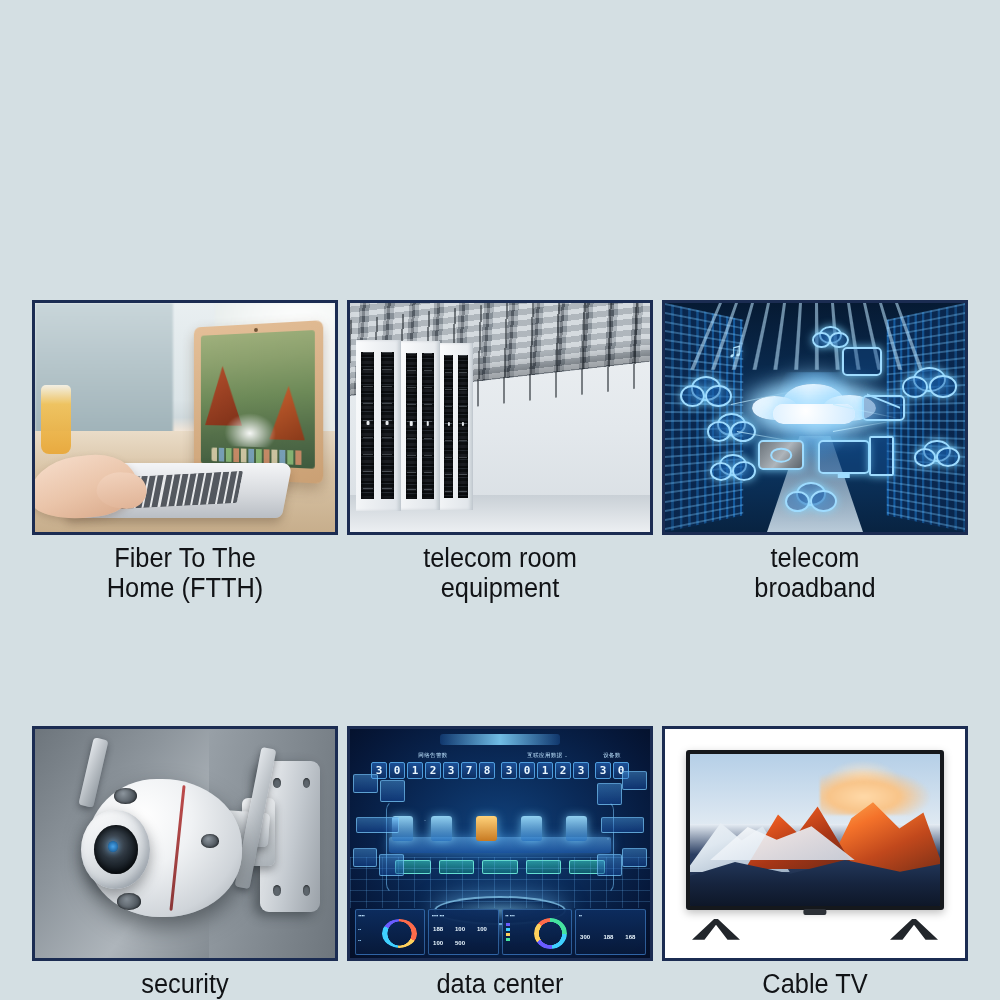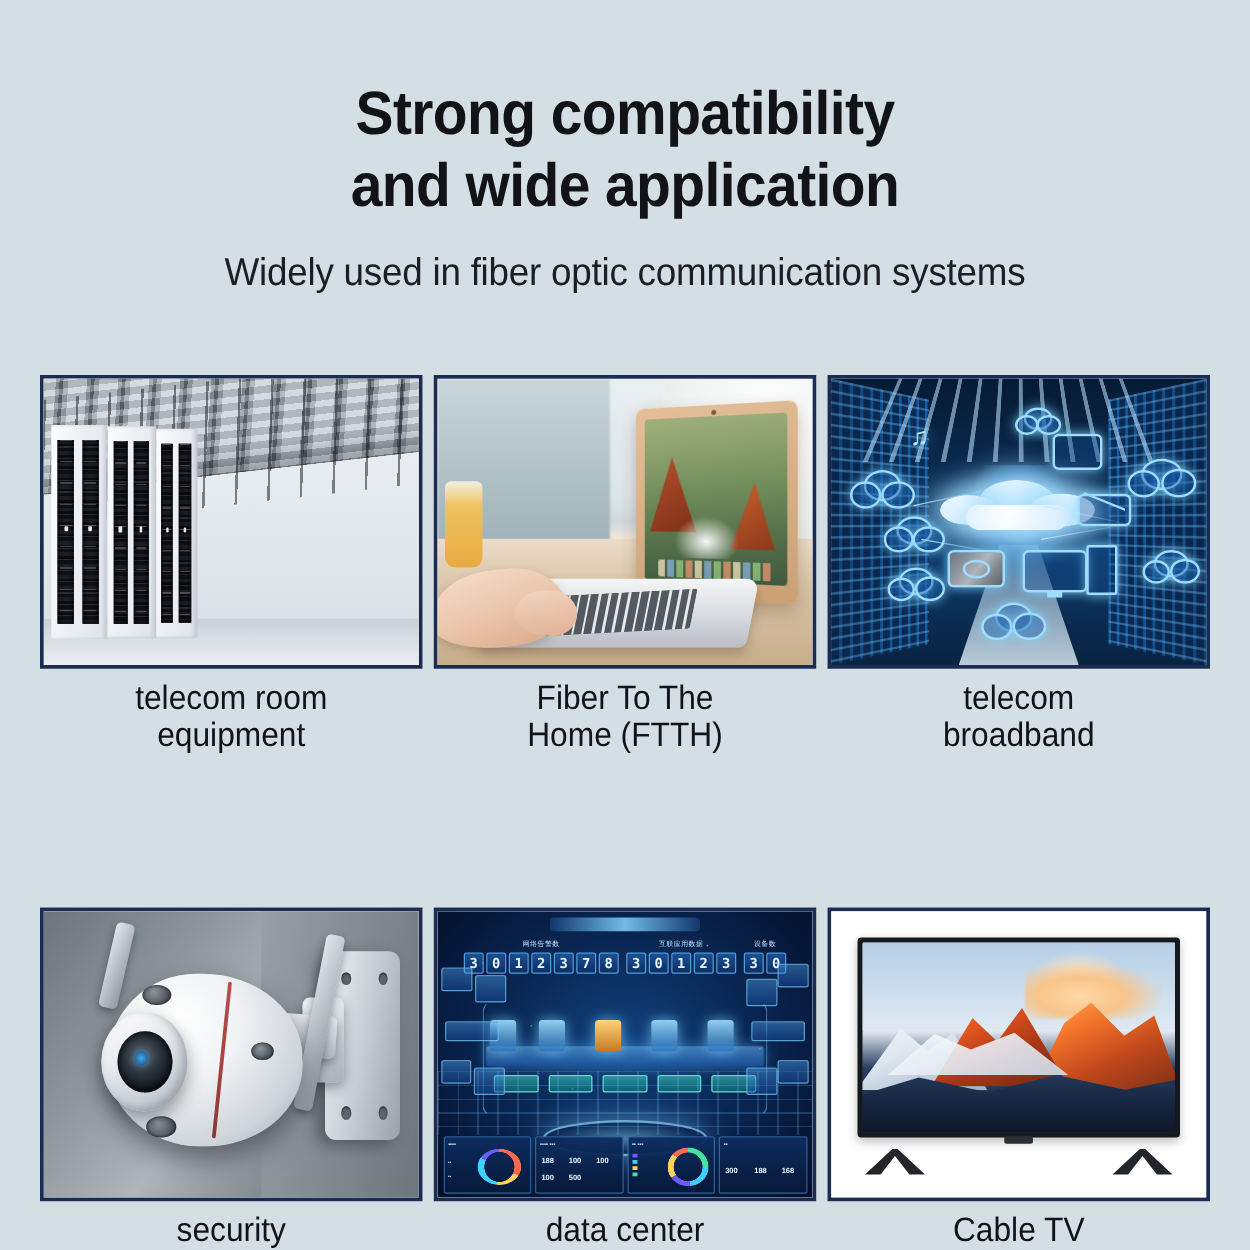--- a/index.html
+++ b/index.html
@@ -335,69 +335,22 @@
     transform:translateX(-50%);background:#2c3036;border-radius:2px;}
   .tv .foot{position:absolute;bottom:8%;width:16%;height:9%;
     background:#22262b;clip-path:polygon(46% 0%,54% 0%,100% 100%,74% 100%,50% 28%,26% 100%,0% 100%);}
   .tv .foot.l{left:9%;}.tv .foot.r{right:9%;}
 </style>
 </head>
 <body>
 
 <div class="page">
 
-  <div class="header">
-    <div class="title">
-      <span class="title-line">Strong compatibility</span>
-      <span class="title-line">and wide application</span>
-    </div>
-    <div class="subtitle">Widely used in fiber optic communication systems</div>
-  </div>
 
   <div class="grid">
-
-    <div class="cell">
-      <div class="frame">
-        <div class="racks">
-          <div class="ceiling"></div>
-          <div class="ceilbeam"></div>
-          <div class="floor"></div>
-          <div class="row" id="rackrow">
-              <div class="rk" style="width: 44px; height: 100%; margin-top: 0%;">
-                <div class="bay" style="width: 13.2px; left: 5.28px;">
-                  <div class="latch"></div>
-                </div>
-                <div class="bay" style="width: 13.2px; left: 24.64px;">
-                  <div class="latch"></div>
-                </div>
-              </div>
-              <div class="rk" style="width: 37.84px; height: 98.5%; margin-top: 0.55%;">
-                <div class="bay" style="width: 11.352px; left: 4.5408px;">
-                  <div class="latch"></div>
-                </div>
-                <div class="bay" style="width: 11.352px; left: 21.1904px;">
-                  <div class="latch"></div>
-                </div>
-              </div>
-              <div class="rk" style="width: 32.5424px; height: 97.0225%; margin-top: 1.1%;">
-                <div class="bay" style="width: 9.76272px; left: 3.90509px;">
-                  <div class="latch"></div>
-                </div>
-                <div class="bay" style="width: 9.76272px; left: 18.2237px;">
-                  <div class="latch"></div>
-                </div>
-              </div>
-            </div>
-        </div>
-      </div>
-      <div class="caption">
-        <span class="ln">telecom room</span>
-        <span class="ln">equipment</span>
-      </div>
-    </div>
 
     <div class="cell">
       <div class="frame">
         <div class="laptop">
           <div class="lap-wallL"></div>
           <div class="lap-bright"></div>
           <div class="lap-desk"></div>
           <div class="lap-cup"></div>
           <div class="lap-lid">
             <div class="lap-cam"></div>
@@ -414,20 +367,60 @@
         </div>
       </div>
       <div class="caption">
         <span class="ln">Fiber To The</span>
         <span class="ln">Home (FTTH)</span>
       </div>
     </div>
 
     <div class="cell">
       <div class="frame">
+        <div class="racks">
+          <div class="ceiling"></div>
+          <div class="ceilbeam"></div>
+          <div class="floor"></div>
+          <div class="row" id="rackrow">
+              <div class="rk" style="width: 44px; height: 100%; margin-top: 0%;">
+                <div class="bay" style="width: 13.2px; left: 5.28px;">
+                  <div class="latch"></div>
+                </div>
+                <div class="bay" style="width: 13.2px; left: 24.64px;">
+                  <div class="latch"></div>
+                </div>
+              </div>
+              <div class="rk" style="width: 37.84px; height: 98.5%; margin-top: 0.55%;">
+                <div class="bay" style="width: 11.352px; left: 4.5408px;">
+                  <div class="latch"></div>
+                </div>
+                <div class="bay" style="width: 11.352px; left: 21.1904px;">
+                  <div class="latch"></div>
+                </div>
+              </div>
+              <div class="rk" style="width: 32.5424px; height: 97.0225%; margin-top: 1.1%;">
+                <div class="bay" style="width: 9.76272px; left: 3.90509px;">
+                  <div class="latch"></div>
+                </div>
+                <div class="bay" style="width: 9.76272px; left: 18.2237px;">
+                  <div class="latch"></div>
+                </div>
+              </div>
+            </div>
+        </div>
+      </div>
+      <div class="caption">
+        <span class="ln">telecom room</span>
+        <span class="ln">equipment</span>
+      </div>
+    </div>
+
+    <div class="cell">
+      <div class="frame">
         <div class="bb">
           <div class="corridorL"></div>
           <div class="corridorR"></div>
           <div class="ceil"></div>
           <div class="aisle"></div>
           <div class="vanish"></div>
 
           <div class="bigcloud">
             <i></i>
               <i></i>

